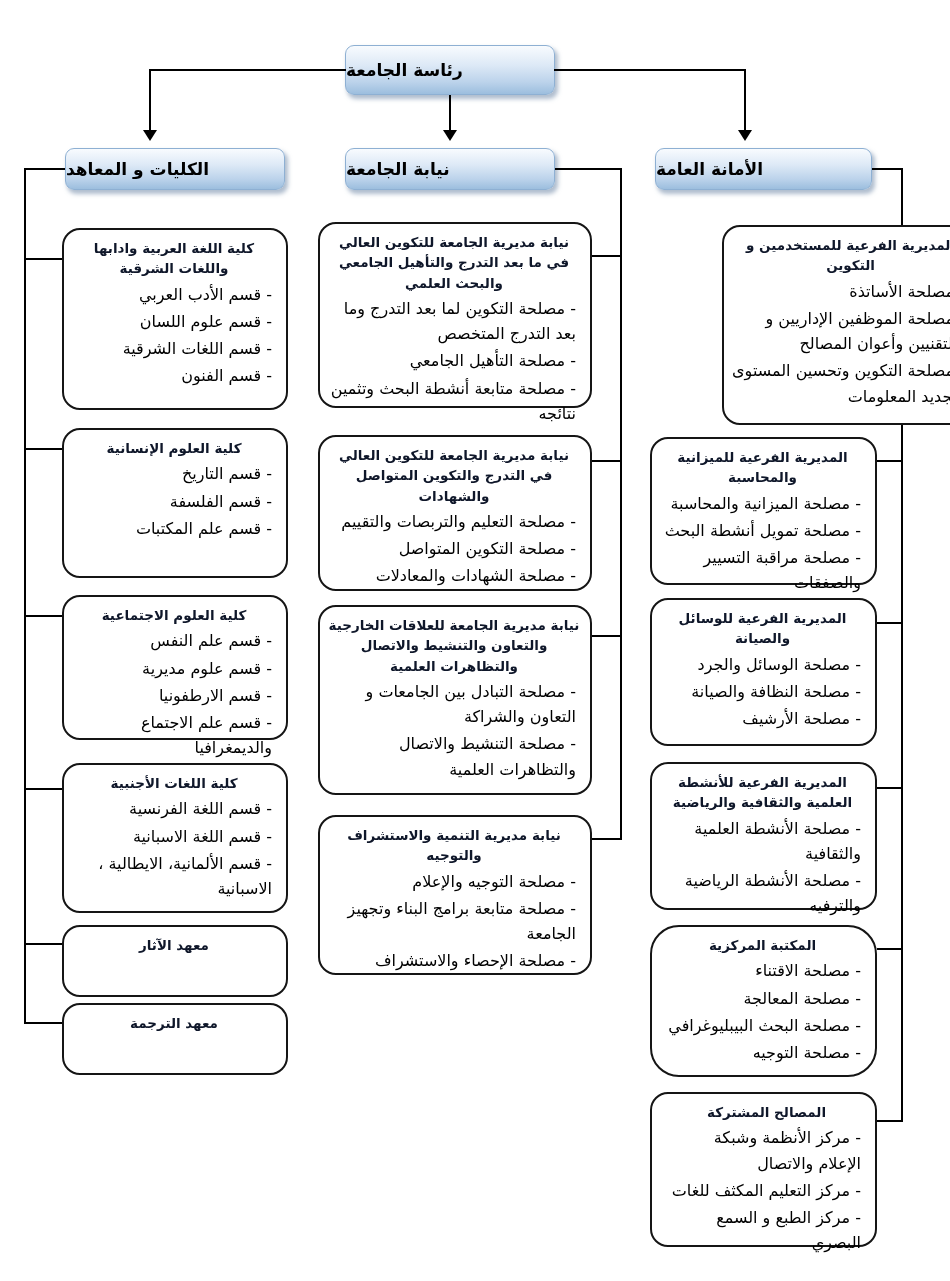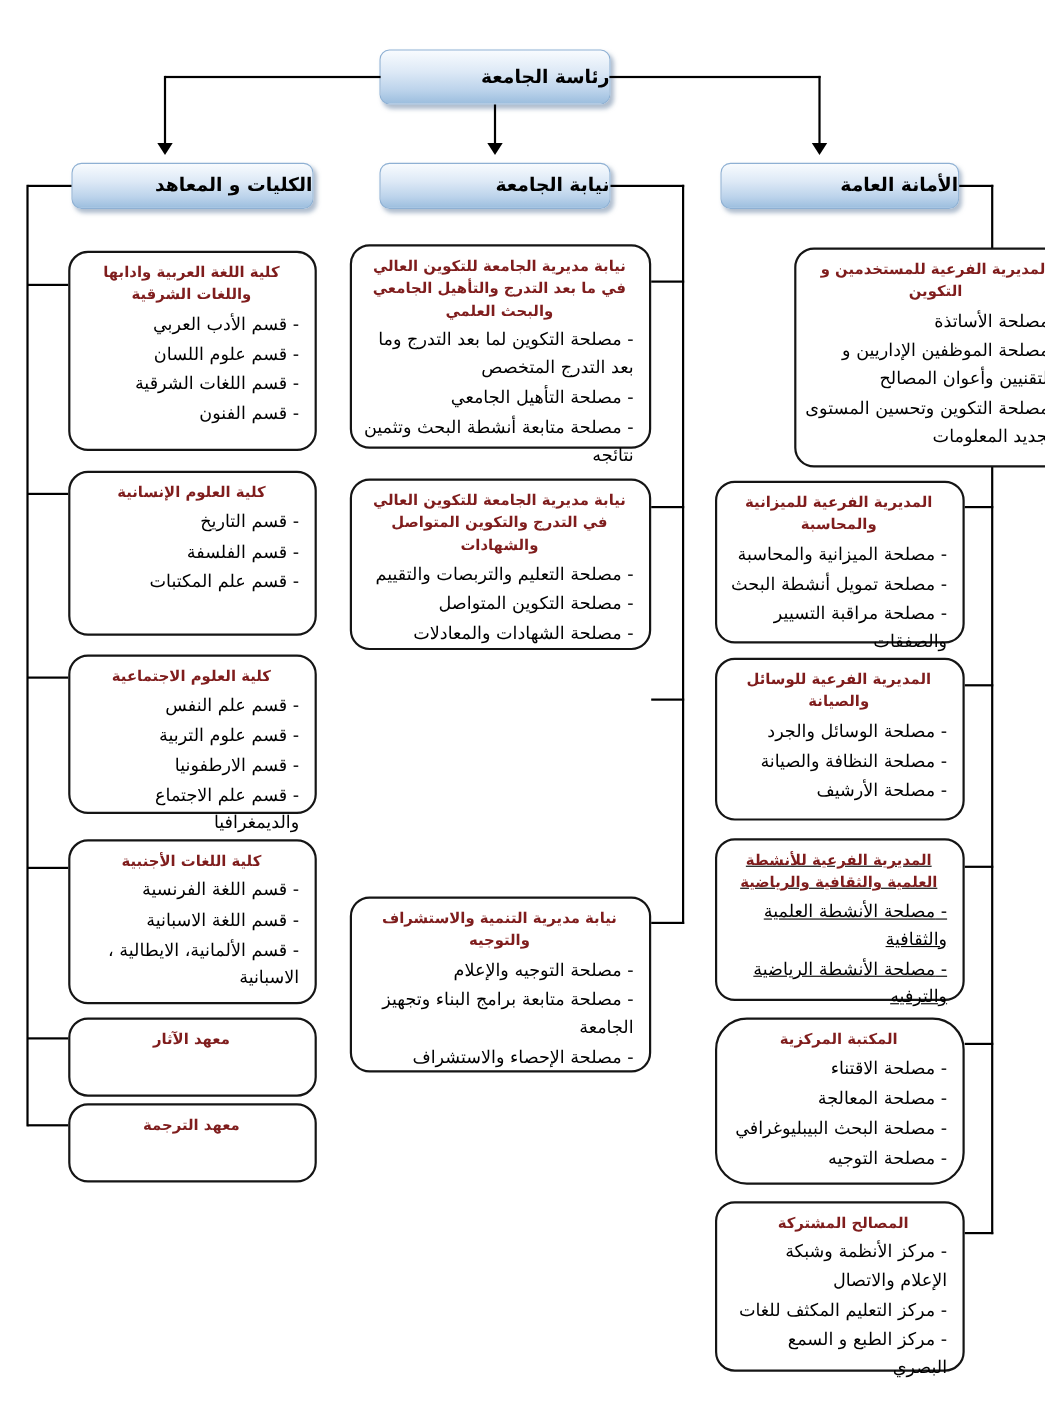--- a/index.html
+++ b/index.html
@@ -2,35 +2,35 @@
 <html lang="ar"><head>
 <meta charset="utf-8">
 <style>
   html,body{margin:0;padding:0;background:#ffffff;}
   .chart{
     position:relative;width:950px;height:1281px;background:#fff;overflow:hidden;
     font-family:"DejaVu Sans",sans-serif;direction:ltr;
   }
   
   .hdr{
-    position:absolute;box-sizing:border-box;text-align:right;
+    position:absolute;box-sizing:border-box;text-align:left;
     font-weight:bold;font-size:17px;color:#000;
     border:1px solid #8eb0d3;border-radius:9px;
     background:linear-gradient(180deg,#f8fbfe 0%,#dde9f6 40%,#bcd3eb 75%,#9cbede 100%);
     box-shadow:2.5px 3.5px 4px rgba(110,135,165,.55);
     direction:rtl;
   }
   
   .box{
     position:absolute;box-sizing:border-box;background:#fff;
     border:2px solid #151515;border-radius:18px;
     padding:7px 10px 6px 8px;direction:rtl;
   }
   .box .title{
-    color:#7f1d1d;font-weight:bold;font-size:13.5px;line-height:1.5;
+    color:#0f172a;font-weight:bold;font-size:13.5px;line-height:1.5;
     text-align:center;margin:1px 0 3px 0;
   }
   .box ul{
     list-style:none;margin:0;padding:0 4px 0 0;
     font-size:16px;line-height:1.58;color:#000;text-align:right;
   }
   .box li{margin:0 0 2px 0;}
   .box li::before{content:"- ";}
   
   .ln{position:absolute;background:#000;}
@@ -99,21 +99,21 @@
     <ul>
         <li>قسم التاريخ</li>
         <li>قسم الفلسفة</li>
         <li>قسم علم المكتبات</li>
       </ul>
   </div>
   <div class="box" style="left:62px;top:595px;width:226px;height:145px;">
     <div class="title">كلية العلوم الاجتماعية</div>
     <ul>
         <li>قسم علم النفس</li>
-        <li>قسم علوم التربية</li>
+        <li>قسم علوم مديرية</li>
         <li>قسم الارطفونيا</li>
         <li>قسم علم الاجتماع والديمغرافيا</li>
       </ul>
   </div>
   <div class="box" style="left:62px;top:763px;width:226px;height:150px;">
     <div class="title">كلية اللغات الأجنبية</div>
     <ul>
         <li>قسم اللغة الفرنسية</li>
         <li>قسم اللغة الاسبانية</li>
         <li>قسم الألمانية، الايطالية ، الاسبانية</li>
@@ -135,20 +135,27 @@
       </ul>
   </div>
   <div class="box" style="left:318px;top:435px;width:274px;height:156px;">
     <div class="title">نيابة مديرية الجامعة للتكوين العالي في التدرج والتكوين المتواصل والشهادات</div>
     <ul>
         <li>مصلحة التعليم والتربصات والتقييم</li>
         <li>مصلحة التكوين المتواصل</li>
         <li>مصلحة الشهادات والمعادلات</li>
       </ul>
   </div>
+  <div class="box" style="left:318px;top:605px;width:274px;height:190px;">
+    <div class="title">نيابة مديرية الجامعة للعلاقات الخارجية والتعاون والتنشيط والاتصال والتظاهرات العلمية</div>
+    <ul>
+        <li>مصلحة التبادل بين الجامعات و التعاون والشراكة</li>
+        <li>مصلحة التنشيط والاتصال والتظاهرات العلمية</li>
+      </ul>
+  </div>
   <div class="box" style="left:318px;top:815px;width:274px;height:160px;">
     <div class="title">نيابة مديرية التنمية والاستشراف والتوجيه</div>
     <ul>
         <li>مصلحة التوجيه والإعلام</li>
         <li>مصلحة متابعة برامج البناء وتجهيز الجامعة</li>
         <li>مصلحة الإحصاء والاستشراف</li>
       </ul>
   </div>
 
   <div class="box" style="left:686px;top:225px;width:259px;height:200px;margin-left:36px;">
@@ -168,21 +175,21 @@
       </ul>
   </div>
   <div class="box" style="left:650px;top:598px;width:227px;height:148px;">
     <div class="title">المديرية الفرعية للوسائل والصيانة</div>
     <ul>
         <li>مصلحة الوسائل والجرد</li>
         <li>مصلحة النظافة والصيانة</li>
         <li>مصلحة الأرشيف</li>
       </ul>
   </div>
-  <div class="box" style="left:650px;top:762px;width:227px;height:148px;text-decoration:underline;">
+  <div class="box" style="left:650px;top:762px;width:227px;height:148px;">
     <div class="title">المديرية الفرعية للأنشطة العلمية والثقافية والرياضية</div>
     <ul>
         <li>مصلحة الأنشطة العلمية والثقافية</li>
         <li>مصلحة الأنشطة الرياضية والترفيه</li>
       </ul>
   </div>
   <div class="box" style="left:650px;top:925px;width:227px;height:152px;border-radius:29px;">
     <div class="title">المكتبة المركزية</div>
     <ul>
         <li>مصلحة الاقتناء</li>

